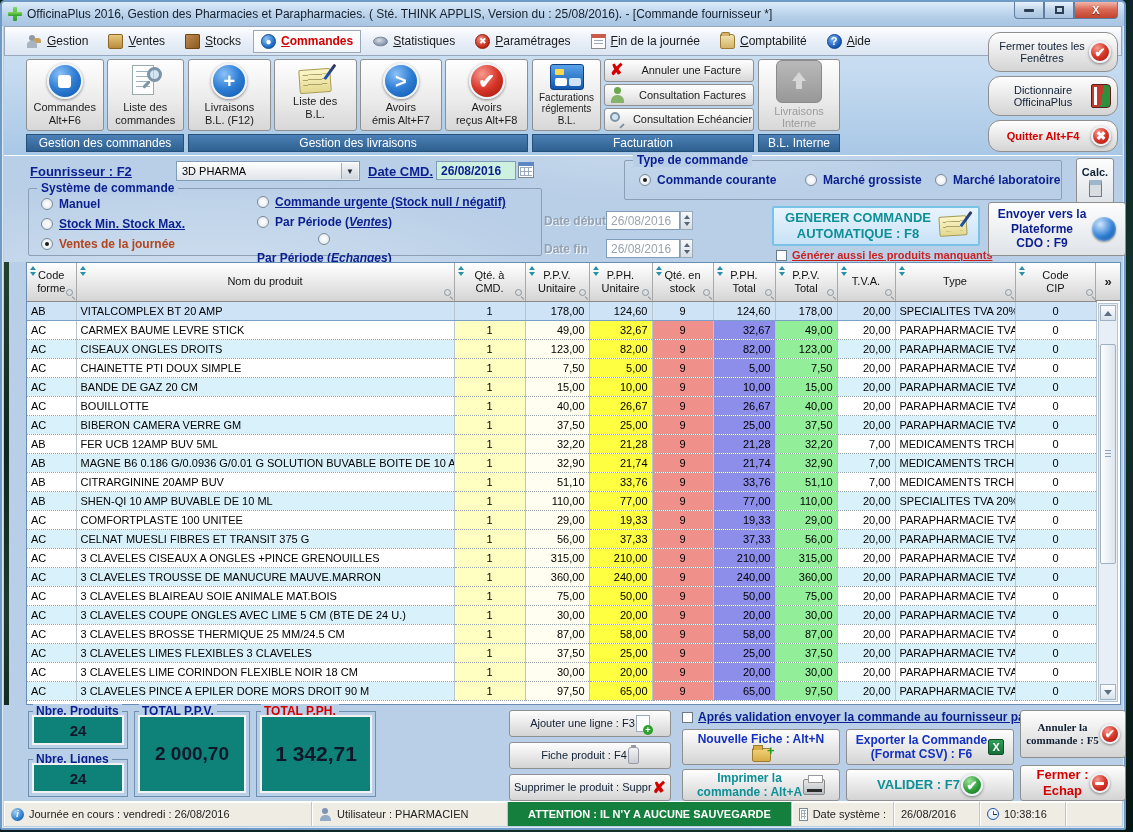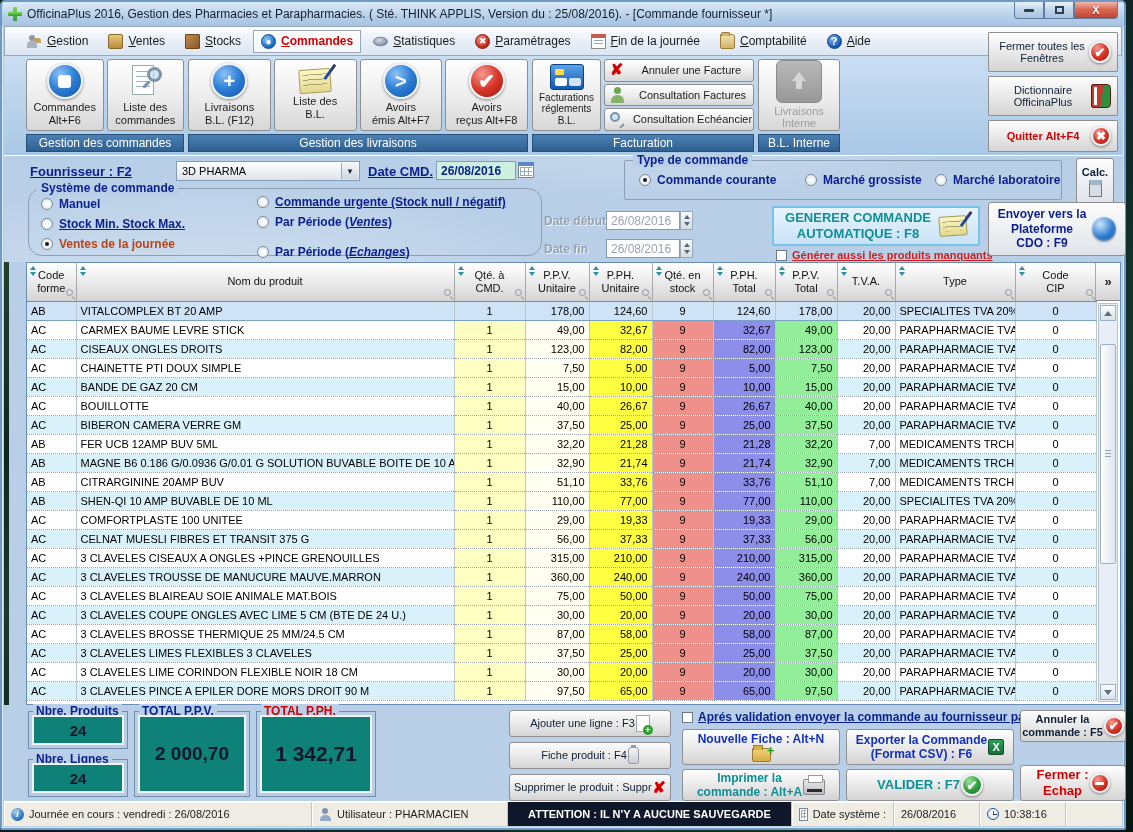--- a/index.html
+++ b/index.html
@@ -75,21 +75,21 @@
   .magonly .mag { width:10px; height:10px; border-width:2px; left:0; top:0; }
   .magonly .mag::after { width:2px; height:6px; left:9px; top:9px; }
   .grayarrow { width:46px; height:46px; background:linear-gradient(#b9b9b9,#989898); border:1px solid #8a8a8a; border-radius:6px; display:flex; align-items:center; justify-content:center; }
   .grayarrow .up { position:relative; width:18px; height:18px; }
   .grayarrow .up::before { content:''; position:absolute; left:2px; top:0; border-left:7px solid transparent; border-right:7px solid transparent; border-bottom:9px solid #d6d6d6; }
   .grayarrow .up::after { content:''; position:absolute; left:6px; top:9px; width:6px; height:8px; background:#d6d6d6; }
   .book { position:relative; width:20px; height:24px; background:linear-gradient(100deg,#c23b2e 55%,#2e8f3c 55%); border:1px solid #5c1d14; border-radius:2px 4px 4px 2px; }
   .book::before { content:''; position:absolute; left:2px; top:2px; bottom:2px; width:3px; background:#fff; }
   .tbtn.disabled { color:#9c9c9c; }
   .rightcol { position:absolute; right:6px; top:30px; width:130px; }
-  .rbtn { width:100%; background:linear-gradient(#fefefe,#e7e7e7 55%,#d4d4d4); border:1px solid #8f8f8f; border-radius:1px; display:flex; align-items:center; justify-content:space-between; padding:2px 6px; font-size:11px; margin-bottom:4px; }
+  .rbtn { width:100%; background:linear-gradient(#fefefe,#e7e7e7 55%,#d4d4d4); border:1px solid #8f8f8f; border-radius:12px; display:flex; align-items:center; justify-content:space-between; padding:2px 6px; font-size:11px; margin-bottom:4px; }
   .rbtn .lbl { white-space:pre-line; text-align:center; flex:1; color:#102035; }
   .rbtn.quit .lbl { color:#d40000; font-weight:bold; }
 
   
   .formarea { position:absolute; left:2px; right:2px; top:154px; height:106px; background:#b9cfe7; }
   .formarea::before { content:''; position:absolute; inset:0; background:radial-gradient(ellipse 620px 190px at 18% 130%,rgba(255,255,255,.38),transparent 62%),radial-gradient(ellipse 520px 150px at 60% -40%,rgba(255,255,255,.30),transparent 60%); pointer-events:none; }
   .navy { color:#0a1f8f; font-weight:bold;text-decoration:underline; }
   .flabel { position:absolute; font-size:13px; }
   .select { position:absolute; left:172px; top:5px; width:184px; height:20px; background:linear-gradient(#fff,#dfe3e8); border:1px solid #7f9db9; font-size:11px; display:flex; align-items:center; padding-left:5px; }
   .select .arr { position:absolute; right:1px; top:1px; bottom:1px; width:17px; background:linear-gradient(#f4f6f8,#cfd6de); border-left:1px solid #9ab; display:flex; align-items:center; justify-content:center; font-size:8px; color:#223; }
@@ -174,21 +174,21 @@
   .folderplus::before { content:''; position:absolute; left:0; top:-4px; width:8px; height:4px; background:#d8ad43; border:1px solid #9a7c35; border-bottom:none; }
   .folderplus .plus { position:absolute; right:-5px; top:-6px; color:#1e9e1e; font-size:13px; font-weight:900; }
   .excel { width:16px; height:16px; background:linear-gradient(#2f9e57,#15703a); border:1px solid #0e4f28; border-radius:2px; color:#fff; font-size:11px; font-weight:bold; text-align:center; line-height:15px; }
   .printer { position:relative; width:22px; height:16px; background:linear-gradient(#e8e8e8,#b9bec3); border:1px solid #888; border-radius:2px; margin-top:4px; }
   .printer::before { content:''; position:absolute; left:4px; top:-5px; width:13px; height:6px; background:#fff; border:1px solid #999; }
   .printer::after { content:''; position:absolute; left:3px; bottom:2px; width:15px; height:3px; background:#2b2b2b; }
 
   
   .statusbar { position:absolute; left:2px; right:2px; bottom:2px; height:25px; background:#efece4; border-top:1px solid #fff; display:flex; align-items:stretch; font-size:11px; color:#222; }
   .seg { display:flex; align-items:center; gap:5px; padding:0 7px; border-right:1px solid #c9c4b8; box-shadow:inset 1px 1px 0 #fff; white-space:nowrap; }
-  .seg.warn { background:#0f172a; color:#fff; font-weight:bold; box-shadow:none; }
+  .seg.warn { background:#15803d; color:#fff; font-weight:bold; box-shadow:none; }
   .infoico { width:13px; height:13px; border-radius:50%; background:radial-gradient(circle at 35% 30%,#9fd0f5,#1f6fc0 70%); color:#fff; font-size:9px; font-weight:bold; font-style:italic; text-align:center; line-height:13px; }
   .userico { position:relative; width:13px; height:13px; }
   .userico::before { content:''; position:absolute; left:3px; top:0; width:6px; height:6px; border-radius:50%; background:#7b93b5; }
   .userico::after { content:''; position:absolute; left:1px; top:7px; width:11px; height:6px; border-radius:5px 5px 0 0; background:#94aac6; }
   .clockico { width:12px; height:12px; border-radius:50%; border:1px solid #2255aa; background:radial-gradient(circle at 60% 35%,#fff,#cfe0f5); position:relative; }
   .clockico::before { content:''; position:absolute; left:5px; top:2px; width:1px; height:4px; background:#c22; }
   .clockico::after { content:''; position:absolute; left:5px; top:5px; width:4px; height:1px; background:#234; }
   .scal { width:13px; height:13px; background:#fff; border:1px solid #789; position:relative; }
   .scal::after { content:''; position:absolute; inset:1px; background:repeating-linear-gradient(90deg,#9ab 0 1px,transparent 1px 3px),repeating-linear-gradient(#9ab 0 1px,transparent 1px 3px); }
 </style>
@@ -385,21 +385,21 @@
             <span class="radio"></span>
             <span>Marché laboratoire</span>
           </span>
     </div>
 
     <button class="calcbtn">
           <span>Calc.</span>
           <span class="calcico"></span>
         </button>
 
-    <div class="fset" style="left:24px; top:32px; width:514px; height:68px;border-radius:14px;">
+    <div class="fset" style="left:24px; top:32px; width:514px; height:68px;">
       <span class="leg">Système de commande</span>
       <span class="ropt" style="left:12px; top:8px;">
             <span class="radio"></span>
             <span>Manuel</span>
           </span>
       <span class="ropt u" style="left:12px; top:28px;">
             <span class="radio"></span>
             <span>Stock Min. Stock Max.</span>
           </span>
       <span class="ropt warm" style="left:12px; top:48px;">
@@ -407,21 +407,21 @@
             <span>Ventes de la journée</span>
           </span>
       <span class="ropt u" style="left:228px; top:6px;">
             <span class="radio"></span>
             <span>Commande urgente (Stock null / négatif)</span>
           </span>
       <span class="ropt" style="left:228px; top:26px;">
             <span class="radio"></span>
             <span><span>Par Période  (</span><i style="text-decoration:underline;">Ventes</i><span>)</span></span>
           </span>
-      <span class="ropt" style="left:228px; top:56px;">
+      <span class="ropt" style="left:228px; top:44px;flex-direction:column;">
             <span class="radio"></span>
             <span><span>Par Période  (</span><i style="text-decoration:underline;">Echanges</i><span>)</span></span>
           </span>
     </div>
 
     <span class="gray-label" style="left:540px; top:58px;">Date début</span>
     <div class="datefield dis" style="left:602px; top:55px; width:74px;">
           <span>26/08/2016</span>
           <span class="spin"></span>
         </div>
@@ -866,21 +866,21 @@
     <button class="fbtn teal" style="left:678px; top:64px; width:158px; height:32px;">
           <span class="lbl">Imprimer la
 commande : Alt+A</span>
           <span class="printer"></span>
         </button>
     <button class="fbtn teal" style="left:842px; top:64px; width:168px; height:32px;">
           <span class="lbl" style="font-size:13px;">VALIDER : F7</span>
           <span class="cicon i22" style="background:radial-gradient(circle at 35% 28%,#9fe09a,#2f9e3c 55%,#136b1e);">✔</span>
         </button>
 
-    <button class="fbtn" style="left:1016px; top:5px; width:106px; height:32px;">
+    <button class="fbtn" style="left:1016px; top:5px; width:106px; height:48px;font-family:Liberation Serif, serif;">
           <span class="lbl" style="font-weight:bold; color:#102035;">Annuler la
 commande : F5</span>
           <span class="cicon red i20">✔</span>
         </button>
     <button class="fbtn redtxt" style="left:1016px; top:60px; width:106px; height:36px;">
           <span class="lbl">Fermer :
 Echap</span>
           <span class="cicon red i20">
             <span style="width:9px;height:3px;background:#fff;border-radius:1px;"></span>
           </span>

